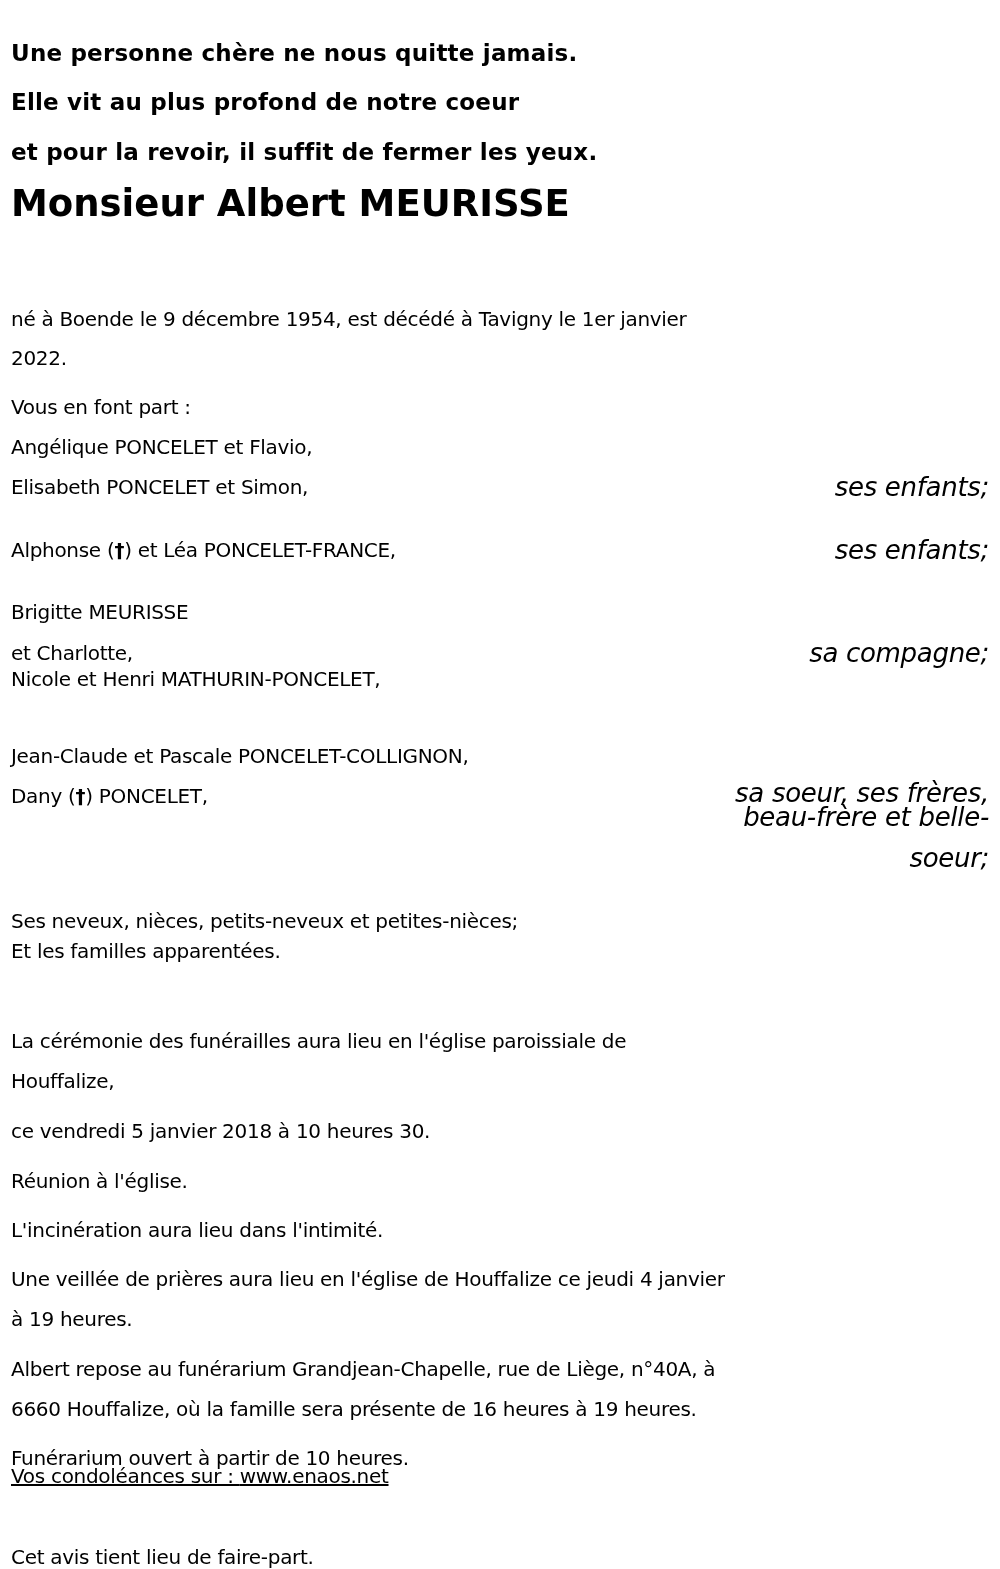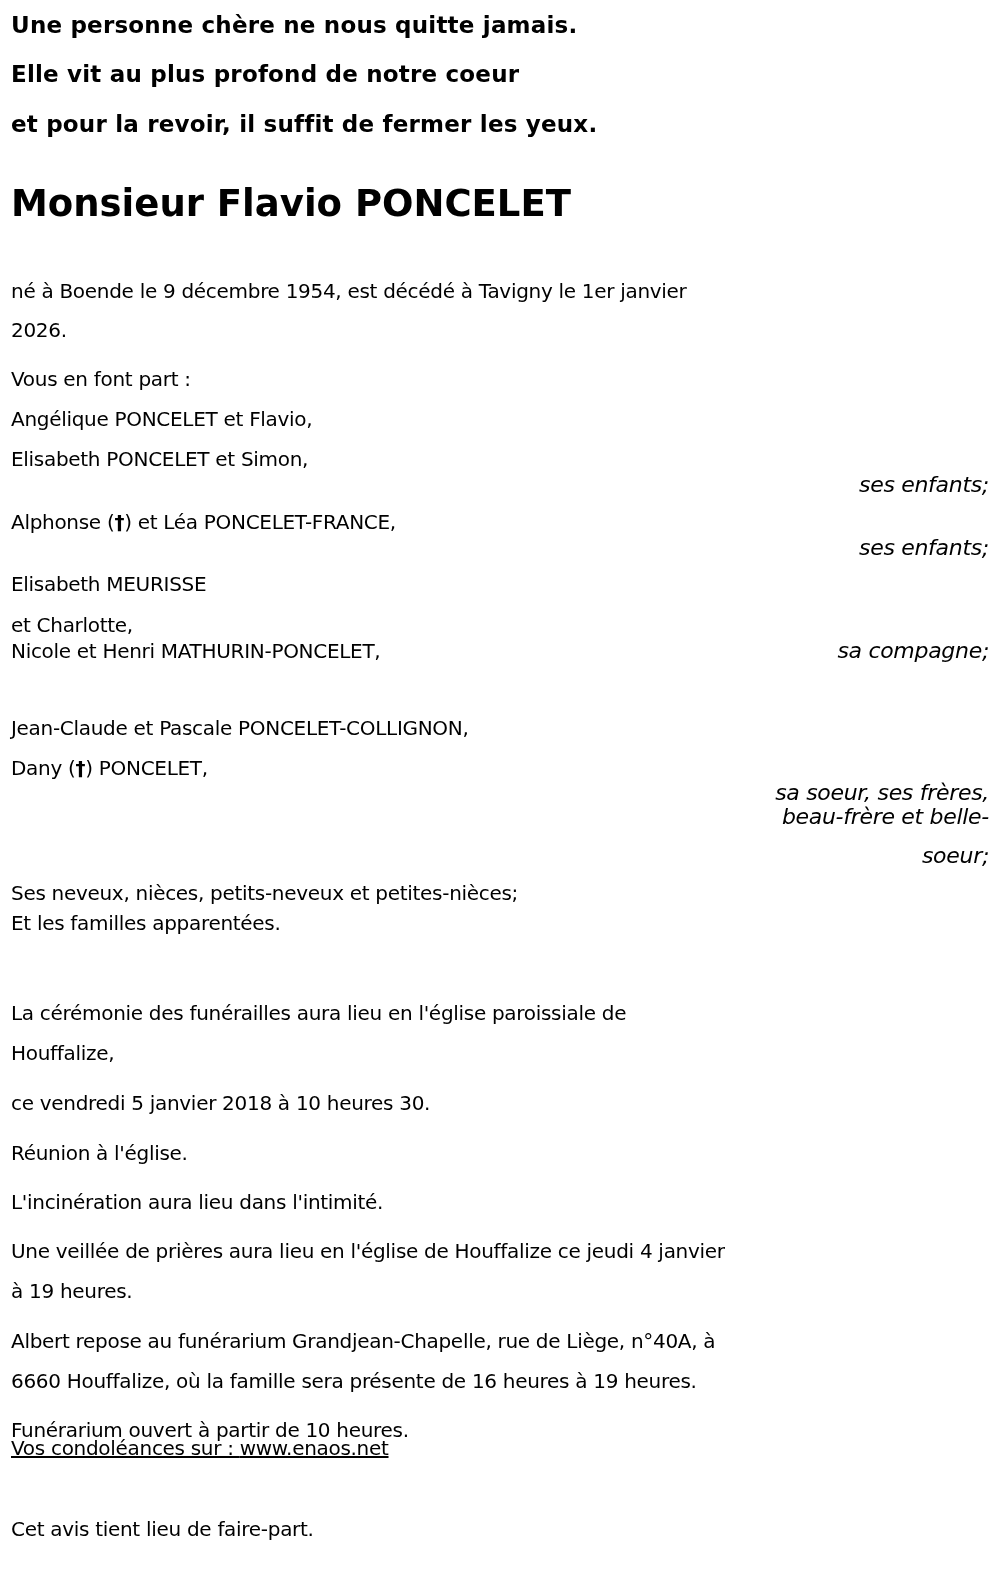--- a/index.html
+++ b/index.html
@@ -1,57 +1,57 @@
 <!DOCTYPE html>
 <html><head>
   <meta charset="utf-8">
   <style>
     html, body { margin: 0; padding: 0; background: #ffffff; }
     body {
       width: 1000px; height: 1569px; position: relative; overflow: hidden;
       font-family: "DejaVu Sans", sans-serif; color: #000;
     }
-    .line { position: absolute; left: 11px; white-space: nowrap; }
+    .line { position: absolute; left: 11px; white-space: nowrap; margin-top: 28px; }
     .poem { font-weight: bold; font-size: 23px; letter-spacing: 0.2px; }
     .title { font-weight: bold; font-size: 37px; letter-spacing: 0px; }
     .txt { font-size: 20px; letter-spacing: -0.3px; }
-    .rel { position: absolute; right: 11px; font-style: italic; font-size: 22px; white-space: nowrap; text-align: right; letter-spacing: -0.3px; }
+    .rel { position: absolute; right: 11px; font-style: italic; font-size: 26px; white-space: nowrap; text-align: right; letter-spacing: -0.3px; }
     .cross { font-weight: bold; }
   </style>
 </head>
 <body>
 
 <div>
   <div class="line poem" style="top:12px;">Une personne chère ne nous quitte jamais.</div>
   <div class="line poem" style="top:61px;">Elle vit au plus profond de notre coeur</div>
   <div class="line poem" style="top:111px;">et pour la revoir, il suffit de fermer les yeux.</div>
 </div>
 
-<h1 class="line title" style="top:182px;margin:0;">Monsieur Flavio PONCELET</h1>
+<h1 class="line title" style="top:182px;margin:0;">Monsieur Albert MEURISSE</h1>
 
 <div>
   <div class="line txt" style="top:279px;">né à Boende le 9 décembre 1954, est décédé à Tavigny le 1er janvier</div>
-  <div class="line txt" style="top:318px;">2026.</div>
+  <div class="line txt" style="top:318px;">2022.</div>
 </div>
 
 <div class="line txt" style="top:367px;">Vous en font part :</div>
 
 <div>
   <div class="line txt" style="top:407px;">Angélique PONCELET et Flavio,</div>
   <div class="line txt" style="top:447px;">Elisabeth PONCELET et Simon,</div>
   <div class="rel" style="top:472px;">ses enfants;</div>
 </div>
 
 <div>
   <div class="line txt" style="top:510px;"><span>Alphonse (</span><span class="cross">†</span><span>) et Léa PONCELET-FRANCE,</span></div>
   <div class="rel" style="top:535px;">ses enfants;</div>
 </div>
 
 <div>
-  <div class="line txt" style="top:572px;">Elisabeth MEURISSE</div>
+  <div class="line txt" style="top:572px;">Brigitte MEURISSE</div>
   <div class="line txt" style="top:613px;">et Charlotte,</div>
   <div class="rel" style="top:638px;">sa compagne;</div>
 </div>
 
 <div>
   <div class="line txt" style="top:639px;">Nicole et Henri MATHURIN-PONCELET,</div>
   <div class="line txt" style="top:716px;">Jean-Claude et Pascale PONCELET-COLLIGNON,</div>
   <div class="line txt" style="top:756px;"><span>Dany (</span><span class="cross">†</span><span>) PONCELET,</span></div>
   <div class="rel" style="top:781px;line-height:24px;">
     <div>sa soeur, ses frères,</div>

